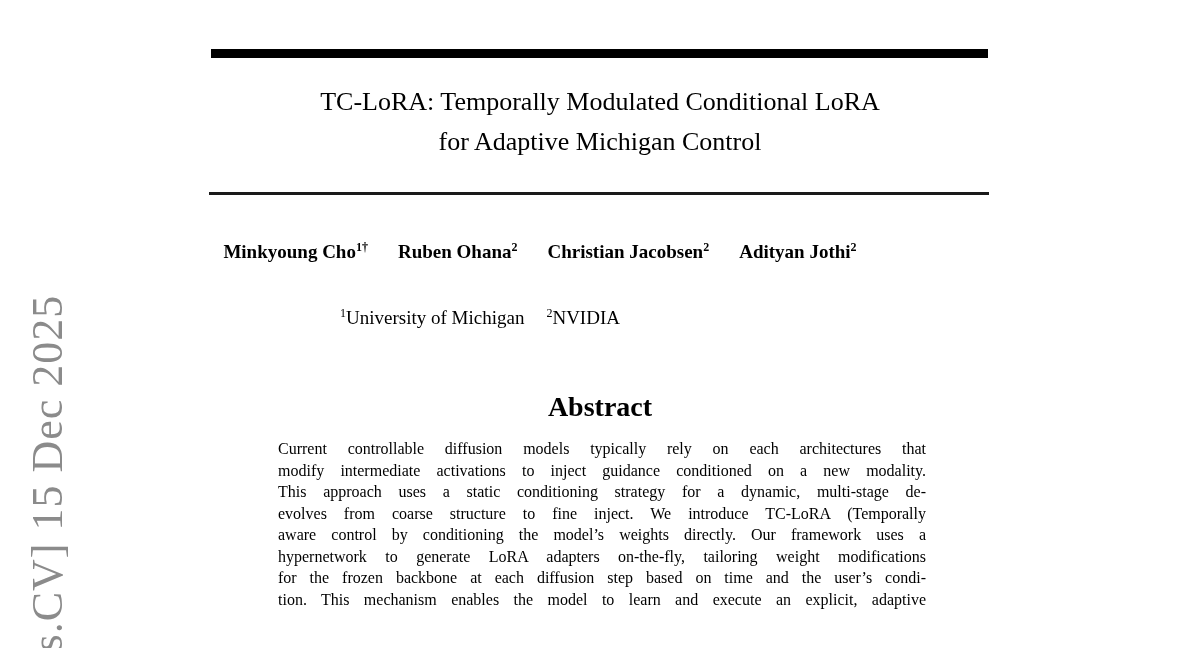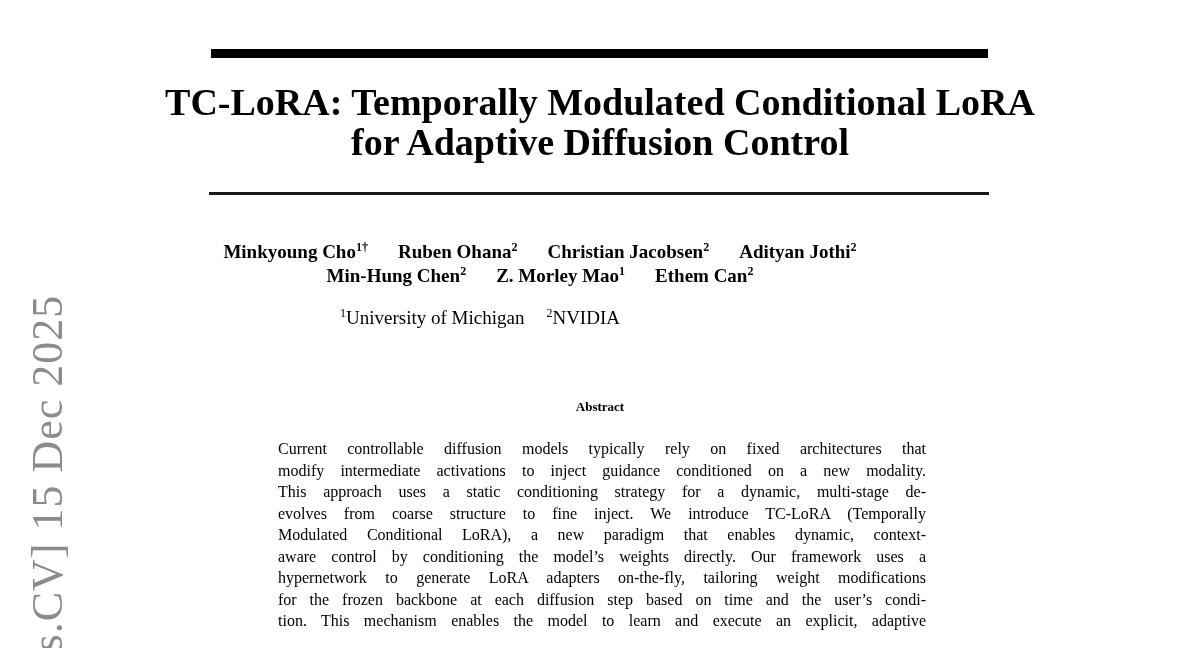--- a/index.html
+++ b/index.html
@@ -32,22 +32,22 @@
     width: 777px;
     height: 9px;
     background: #000000;
   }
   .title {
     position: absolute;
     left: 150px;
     top: 82px;
     width: 900px;
     text-align: center;
-    font-size: 38px;
-    font-weight: bold;
+    font-size: 26px;
+    font-weight: normal;
     line-height: 40px;
   }
   .rule-thin {
     position: absolute;
     left: 209px;
     top: 192px;
     width: 780px;
     height: 2.5px;
     background: #1a1a1a;
   }
@@ -83,21 +83,21 @@
     justify-content: center;
     gap: 22px;
     white-space: nowrap;
   }
   .abs-head {
     position: absolute;
     left: 0;
     top: 394px;
     width: 1200px;
     text-align: center;
-    font-size: 13px;
+    font-size: 28px;
     font-weight: bold;
     line-height: 26px;
   }
   .abs-body {
     position: absolute;
     left: 278px;
     top: 438px;
     width: 648px;
     font-size: 16px;
   }
@@ -111,51 +111,45 @@
 <body>
 
 <div class="page">
 
   <div class="stamp">cs.CV] 15 Dec 2025</div>
 
   <div class="rule-thick"></div>
 
   <div class="title">
     <div>TC-LoRA: Temporally Modulated Conditional LoRA</div>
-    <div>for Adaptive Diffusion Control</div>
+    <div>for Adaptive Michigan Control</div>
   </div>
 
   <div class="rule-thin"></div>
 
   <div class="authors">
     <div class="author-row">
       <span><span>Minkyoung Cho</span><sup>1†</sup></span>
       <span><span>Ruben Ohana</span><sup>2</sup></span>
       <span><span>Christian Jacobsen</span><sup>2</sup></span>
       <span><span>Adityan Jothi</span><sup>2</sup></span>
     </div>
-    <div class="author-row">
-      <span><span>Min-Hung Chen</span><sup>2</sup></span>
-      <span><span>Z. Morley Mao</span><sup>1</sup></span>
-      <span><span>Ethem Can</span><sup>2</sup></span>
-    </div>
   </div>
 
   <div class="affils">
     <span><sup>1</sup><span>University of Michigan</span></span>
     <span><sup>2</sup><span>NVIDIA</span></span>
   </div>
 
   <div class="abs-head">Abstract</div>
 
   <div class="abs-body">
-    <div class="abs-line">Current controllable diffusion models typically rely on fixed architectures that</div>
+    <div class="abs-line">Current controllable diffusion models typically rely on each architectures that</div>
     <div class="abs-line">modify intermediate activations to inject guidance conditioned on a new modality.</div>
     <div class="abs-line">This approach uses a static conditioning strategy for a dynamic, multi-stage de-</div>
     <div class="abs-line">evolves from coarse structure to fine inject. We introduce TC-LoRA (Temporally</div>
-    <div class="abs-line">Modulated Conditional LoRA), a new paradigm that enables dynamic, context-</div>
     <div class="abs-line">aware control by conditioning the model’s weights directly. Our framework uses a</div>
     <div class="abs-line">hypernetwork to generate LoRA adapters on-the-fly, tailoring weight modifications</div>
     <div class="abs-line">for the frozen backbone at each diffusion step based on time and the user’s condi-</div>
     <div class="abs-line">tion. This mechanism enables the model to learn and execute an explicit, adaptive</div>
   </div>
 
 </div>
 
 </body></html>

